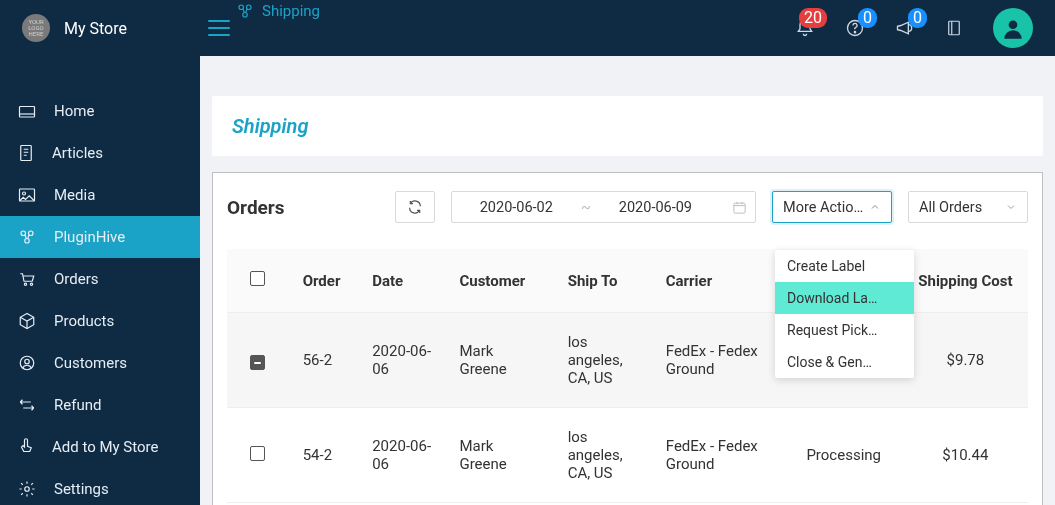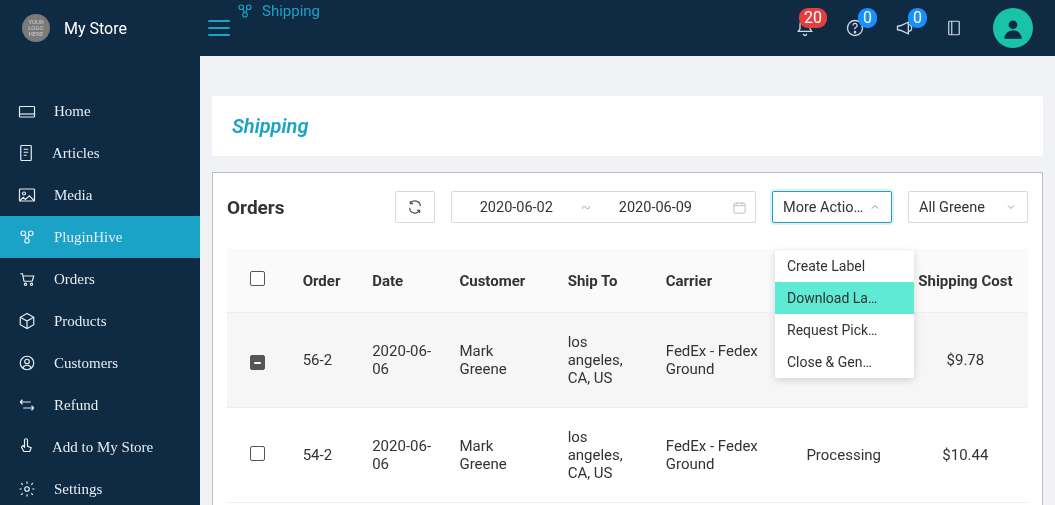--- a/index.html
+++ b/index.html
@@ -92,21 +92,20 @@
   .avatar svg { fill: #0f2a43; }
 
   
   .sidebar {
     position: absolute;
     top: 56px; left: 0; bottom: 0;
     width: 200px;
     background: #0f2a43;
     color: #e6edf3;
     overflow-y: auto;
-    font-family: Liberation Serif, serif;
   }
   .side-item {
     display: flex; align-items: center; gap: 18px;
     padding: 0 18px;
     height: 42px;
     font-size: 15px;
     cursor: pointer;
   }
   .side-item.active { background: #1aa3c7; }
   .side-item svg { flex: none; stroke: #e6edf3; }
@@ -406,21 +405,21 @@
       </div>
 
       <div class="select-box use-more" style="width:118px">
         <span style="overflow:hidden;text-overflow:ellipsis">More Actio…</span>
         <svg class="chev" width="12" height="12" viewBox="0 0 24 24" fill="none" stroke="currentColor" stroke-width="2">
             <path d="M6 15l6-6 6 6"></path>
           </svg>
       </div>
 
       <div class="select-box" style="width:120px">
-        <span>All Greene</span>
+        <span>All Orders</span>
         <svg class="chev" width="12" height="12" viewBox="0 0 24 24" fill="none" stroke="currentColor" stroke-width="2">
             <path d="M6 9l6 6 6-6"></path>
           </svg>
       </div>
     </div>
 
     <table class="orders-table">
       <colgroup>
         <col style="width:64px">
           <col style="width:70px">

